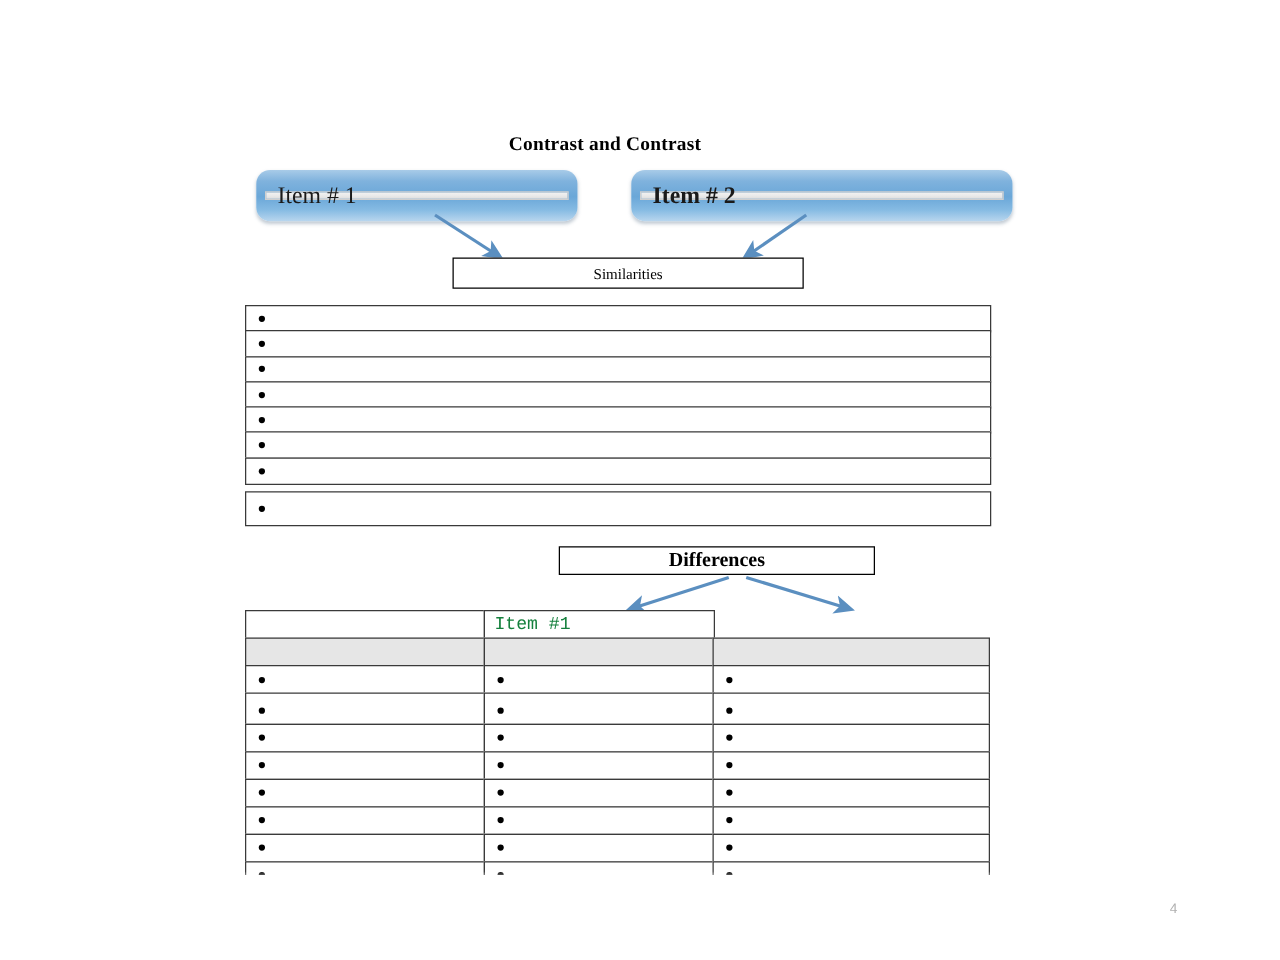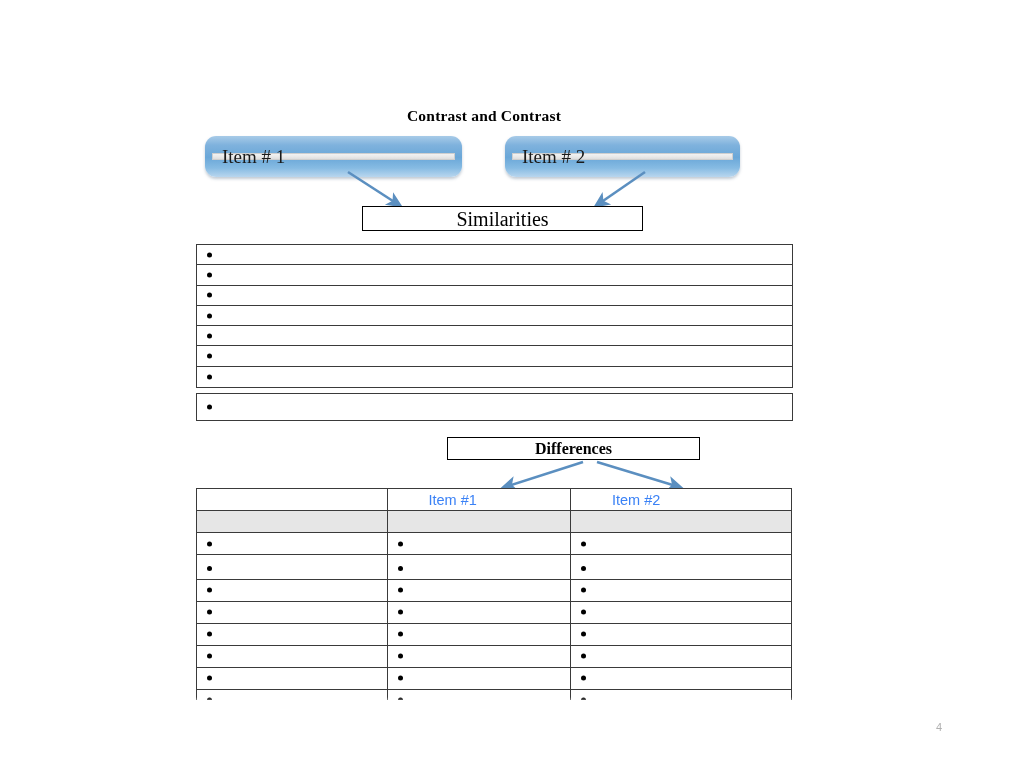--- a/index.html
+++ b/index.html
@@ -61,38 +61,38 @@
     padding-left: 9px;
   }
   .item-label {
     font-family: "Liberation Serif", serif;
     font-size: 19px;
     color: #1a1a1a;
     line-height: 1;
   }
 
   #item-box-1 { left: 205px; top: 136px; width: 257px; height: 41px; }
-  #item-box-2 { left: 505px; top: 136px; width: 235px; height: 41px; }
+  #item-box-2 { left: 505px; top: 136px; width: 305px; height: 41px; font-weight: bold; }
 
   
   .section-box {
     position: absolute;
     border: 1.6px solid #000000;
     background: #ffffff;
     box-sizing: border-box;
     display: flex;
     align-items: center;
     justify-content: center;
   }
   #similarities-box { left: 362px; top: 206px; width: 281px; height: 25px; }
   #differences-box  { left: 447px; top: 437px; width: 253px; height: 23px; }
 
   .section-label {
     font-family: "Liberation Serif", serif;
-    font-size: 20px;
+    font-size: 12px;
     color: #000000;
     line-height: 1;
   }
   .section-label.bold { font-weight: bold; font-size: 16px; }
 
   
   .arrow-layer {
     position: absolute;
     inset: 0;
     pointer-events: none;
@@ -156,26 +156,25 @@
     display: flex;
     align-items: center;
   }
   .diff-cell:first-child { margin-left: 0; }
   .c1 { width: 192px; }
   .c2 { width: 185px; }
   .c3 { width: 222px; }
   .diff-row.shaded .diff-cell { background: #e6e6e6; }
 
   .diff-head-label {
-    font-family: Liberation Sans, sans-serif;
+    font-family: Liberation Mono, monospace;
     font-size: 14.5px;
-    color: #3b82f6;
+    color: #15803d;
     padding-left: 8px;
     line-height: 1;
-    margin-left: 33px;
   }
 
   
   .table-fade {
     position: absolute;
     left: 150px;
     top: 697px;
     width: 720px;
     height: 14px;
     background: linear-gradient(to bottom, rgba(255,255,255,0) 0%, #ffffff 62%);
@@ -261,23 +260,20 @@
     <span class="section-label bold">Differences</span>
   </div>
 
   <div id="differences-table">
 
     <div class="diff-row">
       <div class="diff-cell c1"></div>
       <div class="diff-cell c2">
         <span class="diff-head-label">Item #1</span>
       </div>
-      <div class="diff-cell c3">
-        <span class="diff-head-label">Item #2</span>
-      </div>
     </div>
 
     <div class="diff-row shaded">
       <div class="diff-cell c1"></div>
       <div class="diff-cell c2"></div>
       <div class="diff-cell c3"></div>
     </div>
 
     <div class="diff-row">
       <div class="diff-cell c1">

